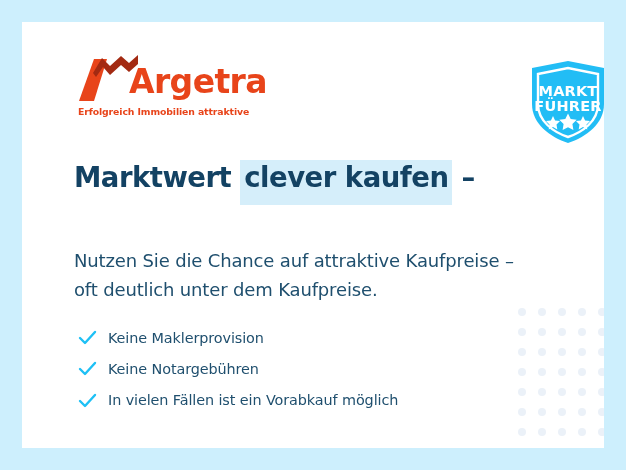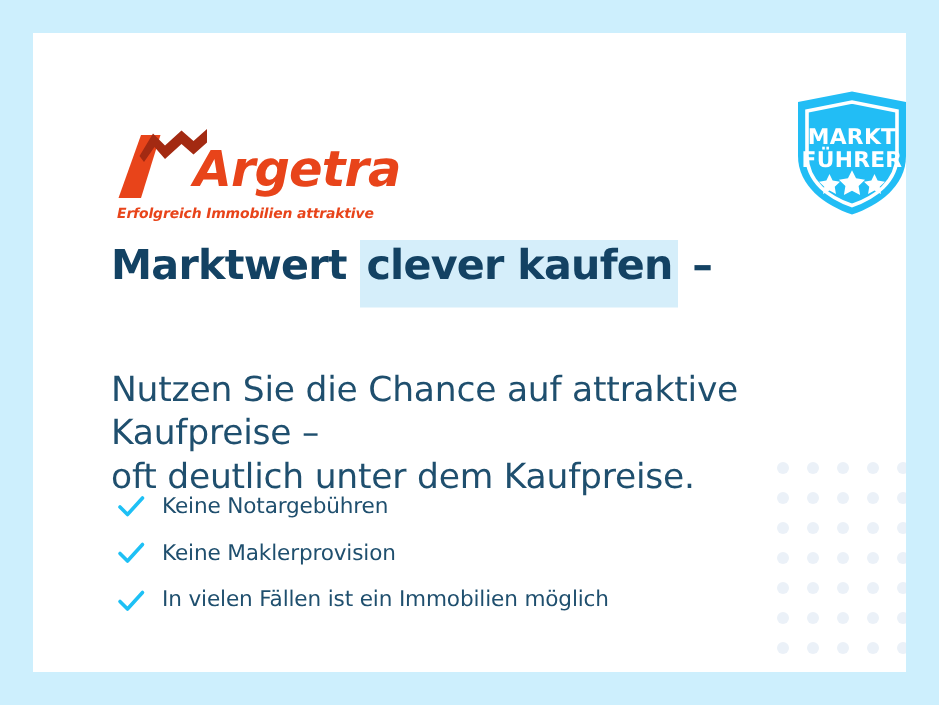--- a/index.html
+++ b/index.html
@@ -45,25 +45,24 @@
     width: 8px;
     height: 8px;
     border-radius: 50%;
     background: #ebf1f8;
   }
 
   
   .logo-block {
     position: absolute;
     left: 55px;
-    top: 60px;
+    top: 29px;
     width: 200px;
     height: 68px;
     z-index: 2;
-    font-style: italic;
   }
   .logo-row {
     position: relative;
     height: 50px;
   }
   .logo-mark {
     position: absolute;
     left: 0px;
     top: 2px;
     width: 62px;
@@ -123,21 +122,21 @@
     -webkit-box-decoration-break: clone;
   }
 
   
   .subheadline {
     position: absolute;
     left: 52px;
     top: 224px;
     width: 480px;
     font-family: "DejaVu Sans", sans-serif;
-    font-size: 23px;
+    font-size: 18px;
     font-weight: normal;
     color: #1f4f6e;
     line-height: 29px;
     letter-spacing: -0.15px;
     z-index: 2;
   }
 
   
   .bullets {
     position: absolute;
@@ -246,34 +245,34 @@
       <span>oft deutlich unter dem Kaufpreise.</span>
     </div>
 
     <div class="bullets">
       <div class="bullet">
         <span class="check">
           <svg viewBox="0 0 21 21" width="21" height="21" aria-hidden="true">
             <polyline points="3,11 8,16 18,5" fill="none" stroke="#1ec0f5" stroke-width="2.4" stroke-linecap="round" stroke-linejoin="round"></polyline>
           </svg>
         </span>
-        <span class="btext">Keine Notargebühren</span>
+        <span class="btext">Keine Maklerprovision</span>
       </div>
       <div class="bullet">
         <span class="check">
           <svg viewBox="0 0 21 21" width="21" height="21" aria-hidden="true">
             <polyline points="3,11 8,16 18,5" fill="none" stroke="#1ec0f5" stroke-width="2.4" stroke-linecap="round" stroke-linejoin="round"></polyline>
           </svg>
         </span>
-        <span class="btext">Keine Maklerprovision</span>
+        <span class="btext">Keine Notargebühren</span>
       </div>
       <div class="bullet">
         <span class="check">
           <svg viewBox="0 0 21 21" width="21" height="21" aria-hidden="true">
             <polyline points="3,11 8,16 18,5" fill="none" stroke="#1ec0f5" stroke-width="2.4" stroke-linecap="round" stroke-linejoin="round"></polyline>
           </svg>
         </span>
-        <span class="btext">In vielen Fällen ist ein Immobilien möglich</span>
+        <span class="btext">In vielen Fällen ist ein Vorabkauf möglich</span>
       </div>
     </div>
 
   </div>
 </div>
 
 </body></html>

